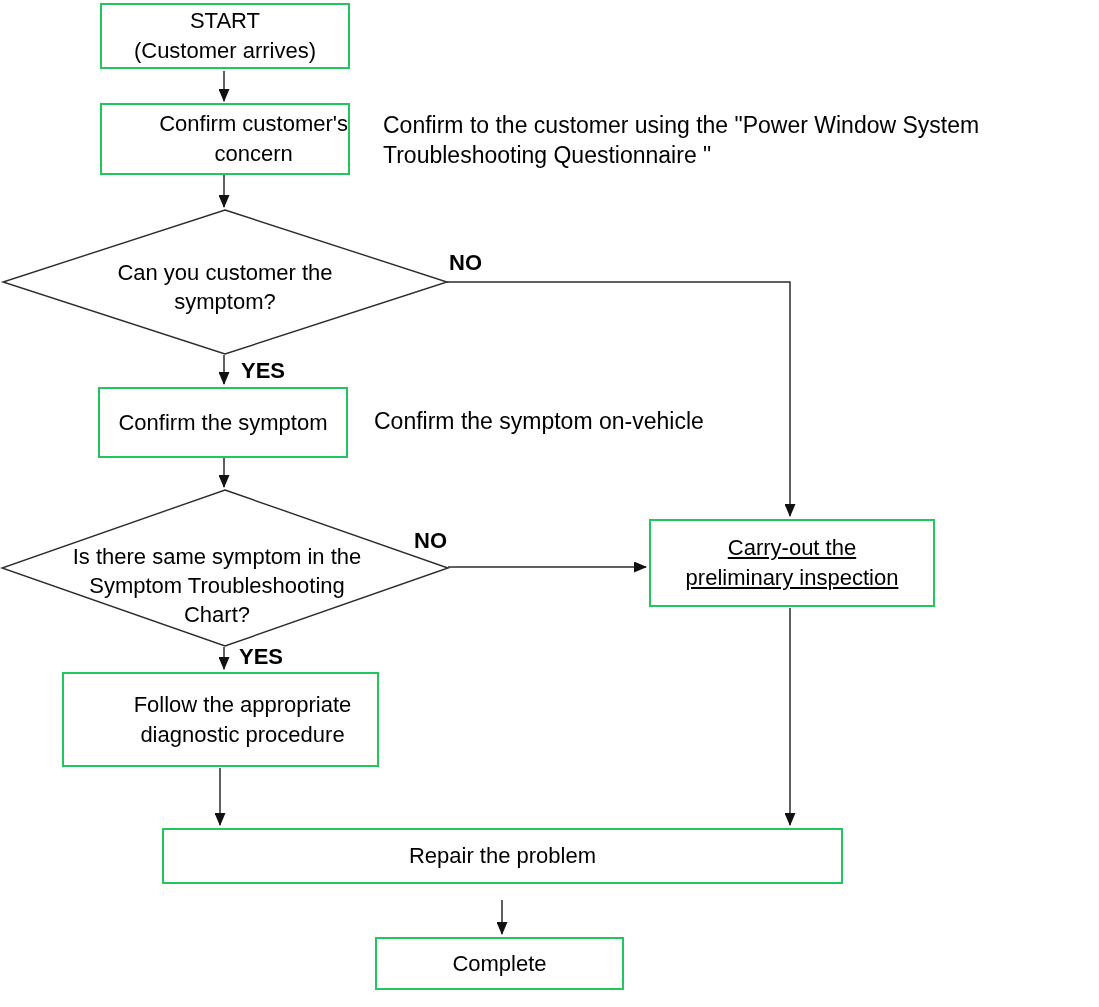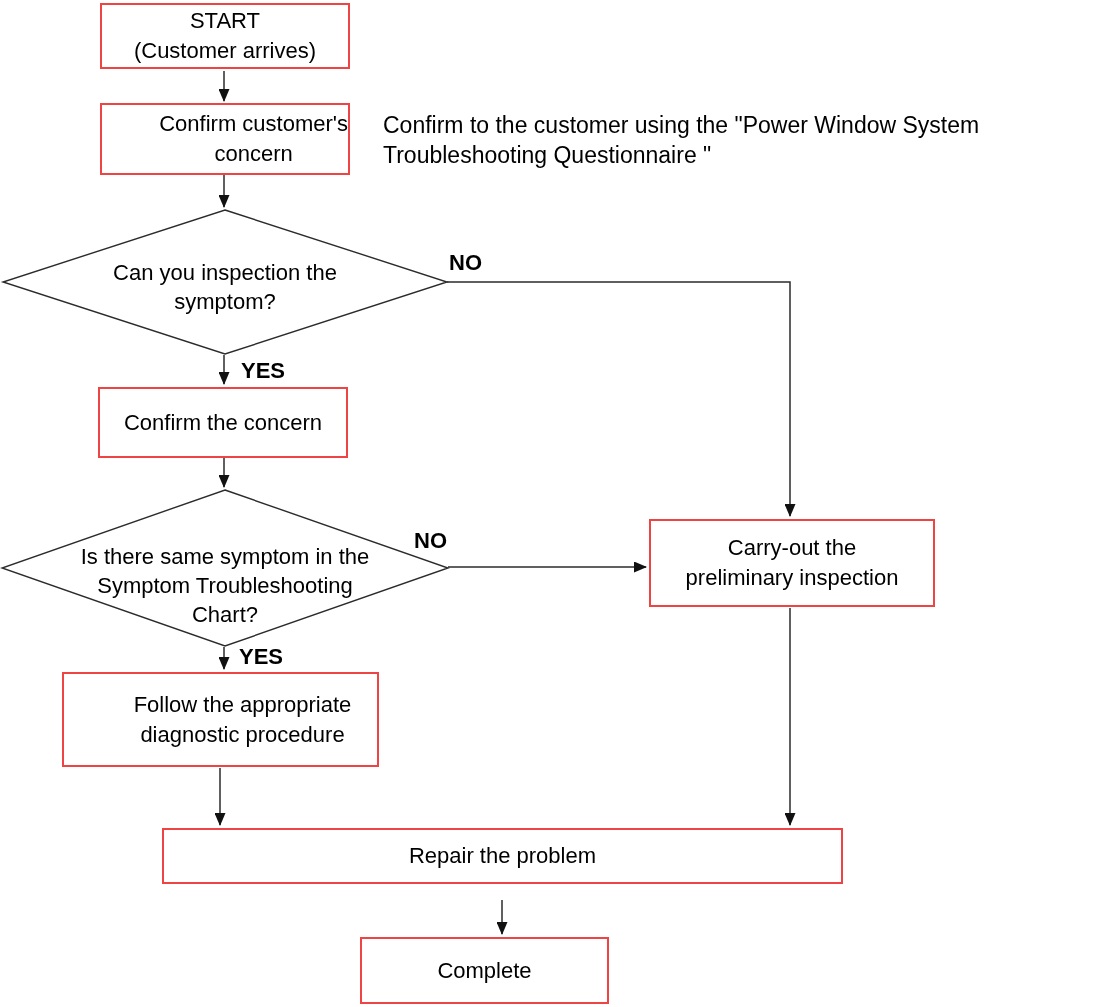--- a/index.html
+++ b/index.html
@@ -9,21 +9,21 @@
     height:1007px;
     background:#ffffff;
     font-family:"Liberation Sans","DejaVu Sans",sans-serif;
     color:#000000;
     overflow:hidden;
   }
   .wires{position:absolute;left:0;top:0;}
   .box{
     position:absolute;
     box-sizing:border-box;
-    border:2px solid #ef4444;
+    border:2px solid #22c55e;
     background:#ffffff;
     display:flex;
     align-items:center;
     justify-content:center;
     text-align:center;
     font-size:22px;
     line-height:30px;
   }
   .box span{white-space:pre-line;}
   .dlabel{
@@ -79,49 +79,50 @@
     <span>START
 (Customer arrives)</span>
   </div>
 
   <div class="box" style="left:100px;top:103px;width:250px;height:72px;justify-content:flex-end;">
     <span>Confirm customer's
 concern</span>
   </div>
 
   <div class="box" style="left:98px;top:387px;width:250px;height:71px;">
-    <span>Confirm the concern</span>
+    <span>Confirm the symptom</span>
   </div>
 
   <div class="box" style="left:62px;top:672px;width:317px;height:95px;padding-left:44px;">
     <span>Follow the appropriate
 diagnostic procedure</span>
   </div>
 
-  <div class="box" style="left:649px;top:519px;width:286px;height:88px;">
+  <div class="box" style="left:649px;top:519px;width:286px;height:88px;text-decoration:underline;">
     <span>Carry-out the
 preliminary inspection</span>
   </div>
 
   <div class="box" style="left:162px;top:828px;width:681px;height:56px;">
     <span>Repair the problem</span>
   </div>
 
-  <div class="box" style="left:360px;top:937px;width:249px;height:67px;align-items:center;">
+  <div class="box" style="left:375px;top:937px;width:249px;height:53px;align-items:center;">
     <span>Complete</span>
   </div>
 
-  <div class="dlabel" style="left:225px;top:287px;width:340px;">Can you inspection the
+  <div class="dlabel" style="left:225px;top:287px;width:340px;">Can you customer the
 symptom?</div>
 
-  <div class="dlabel" style="left:225px;top:585px;width:380px;">Is there same symptom in the
+  <div class="dlabel" style="left:217px;top:585px;width:380px;">Is there same symptom in the
 Symptom Troubleshooting
 Chart?</div>
 
   <div class="lbl" style="left:449px;top:250px;">NO</div>
   <div class="lbl" style="left:241px;top:358px;">YES</div>
   <div class="lbl" style="left:414px;top:528px;">NO</div>
   <div class="lbl" style="left:239px;top:644px;">YES</div>
 
   <div class="note" style="left:383px;top:110px;">Confirm to the customer using the "Power Window System
 Troubleshooting Questionnaire "</div>
+  <div class="note" style="left:374px;top:406px;">Confirm the symptom on-vehicle</div>
 
 </div>
 
 </body></html>

